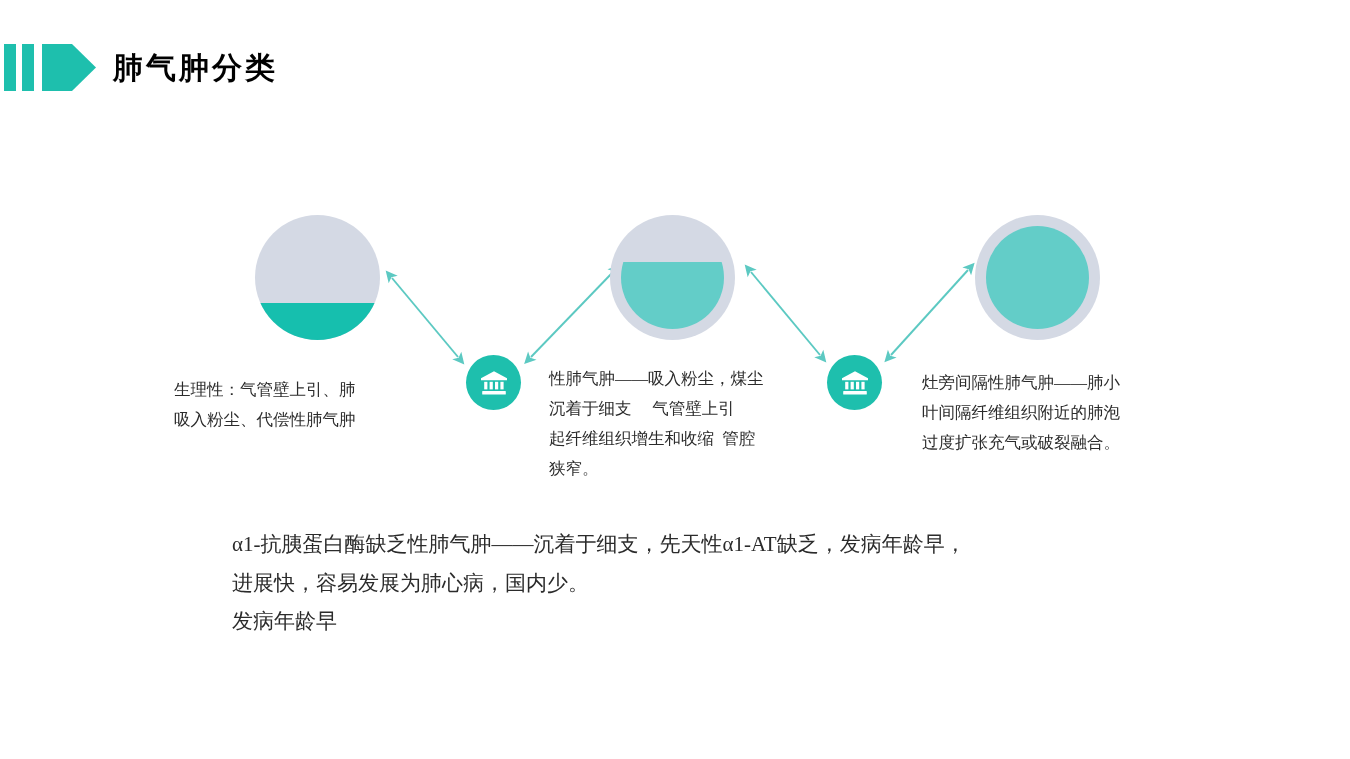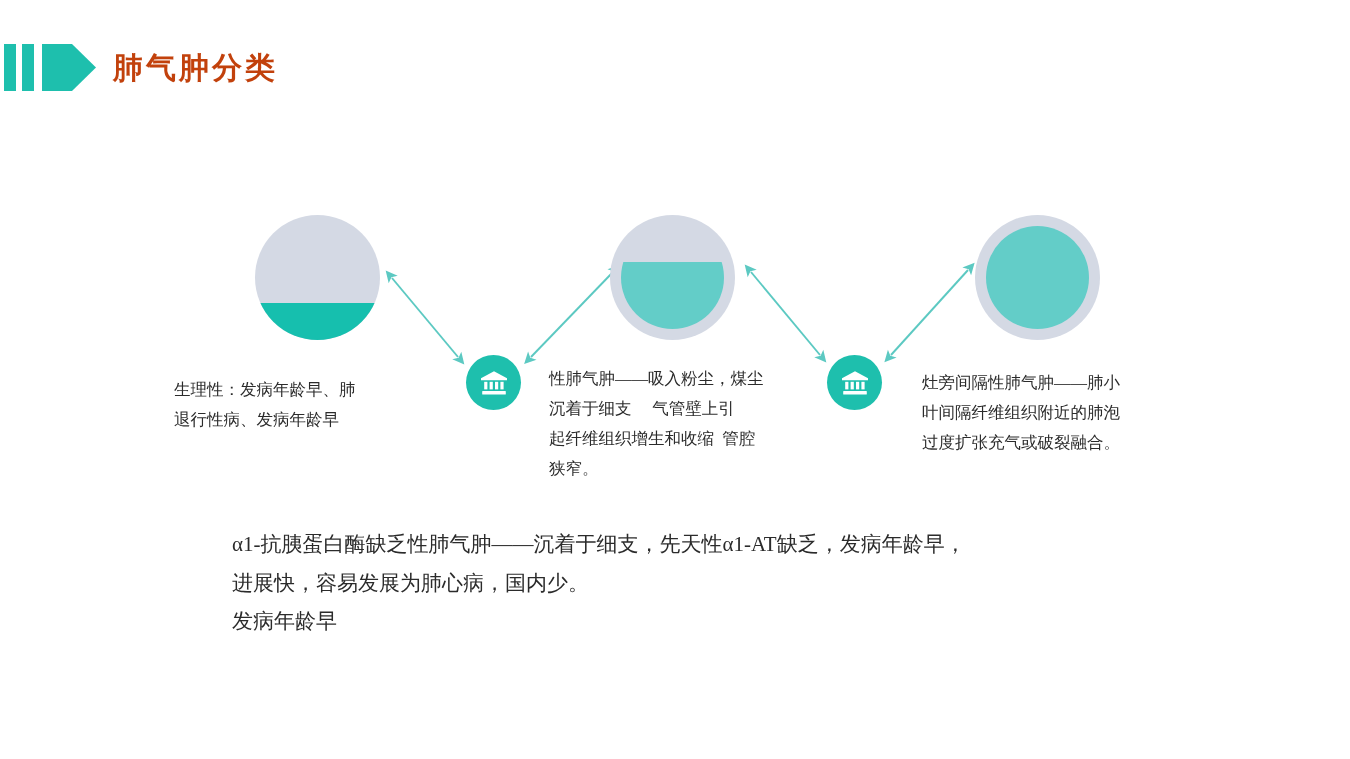--- a/index.html
+++ b/index.html
@@ -10,21 +10,21 @@
     overflow: hidden;
   }
   .slide { position: relative; width: 1350px; height: 759px; background: #fff; }
 
   
   .title-deco { position: absolute; left: 4px; top: 44px; width: 92px; height: 47px; }
   .title-text {
     position: absolute; left: 113px; top: 48px;
     font-family: "DejaVu Sans", "Liberation Sans", sans-serif;
     font-weight: bold; font-size: 30px; letter-spacing: 3px;
-    color: #c2410c; white-space: nowrap;
+    color: #000000; white-space: nowrap;
   }
 
   
   .bigcircle { position: absolute; width: 125px; height: 125px; border-radius: 50%; }
   .bc-outer { background: #d4d9e4; }
   .bc-inner-wrap {
     position: absolute; border-radius: 50%; overflow: hidden;
   }
   .bc-fill { position: absolute; left: 0; width: 100%; bottom: 0; }
 
@@ -119,22 +119,22 @@
         <rect x="4.2" y="11.8" width="3.2" height="7.6" fill="#ffffff"></rect>
         <rect x="9.6" y="11.8" width="3.2" height="7.6" fill="#ffffff"></rect>
         <rect x="15.0" y="11.8" width="3.2" height="7.6" fill="#ffffff"></rect>
         <rect x="20.4" y="11.8" width="3.2" height="7.6" fill="#ffffff"></rect>
         <rect x="2.2" y="21.0" width="23.6" height="3.6" rx="0.6" fill="#ffffff"></rect>
       </svg>
     </span>
   </div>
 
   <div class="para t-small" style="left:174px; top:375px; width:240px;">
-    <div class="t-line">生理性：发病年龄早、肺</div>
-    <div class="t-line">退行性病、发病年龄早</div>
+    <div class="t-line">生理性：气管壁上引、肺</div>
+    <div class="t-line">吸入粉尘、代偿性肺气肿</div>
   </div>
 
   <div class="para t-small" style="left:549px; top:364px; width:255px;">
     <div class="t-line">性肺气肿——吸入粉尘，煤尘</div>
     <div class="t-line">沉着于细支     气管壁上引</div>
     <div class="t-line">起纤维组织增生和收缩  管腔</div>
     <div class="t-line">狭窄。</div>
   </div>
 
   <div class="para t-small" style="left:922px; top:368px; width:272px;">

